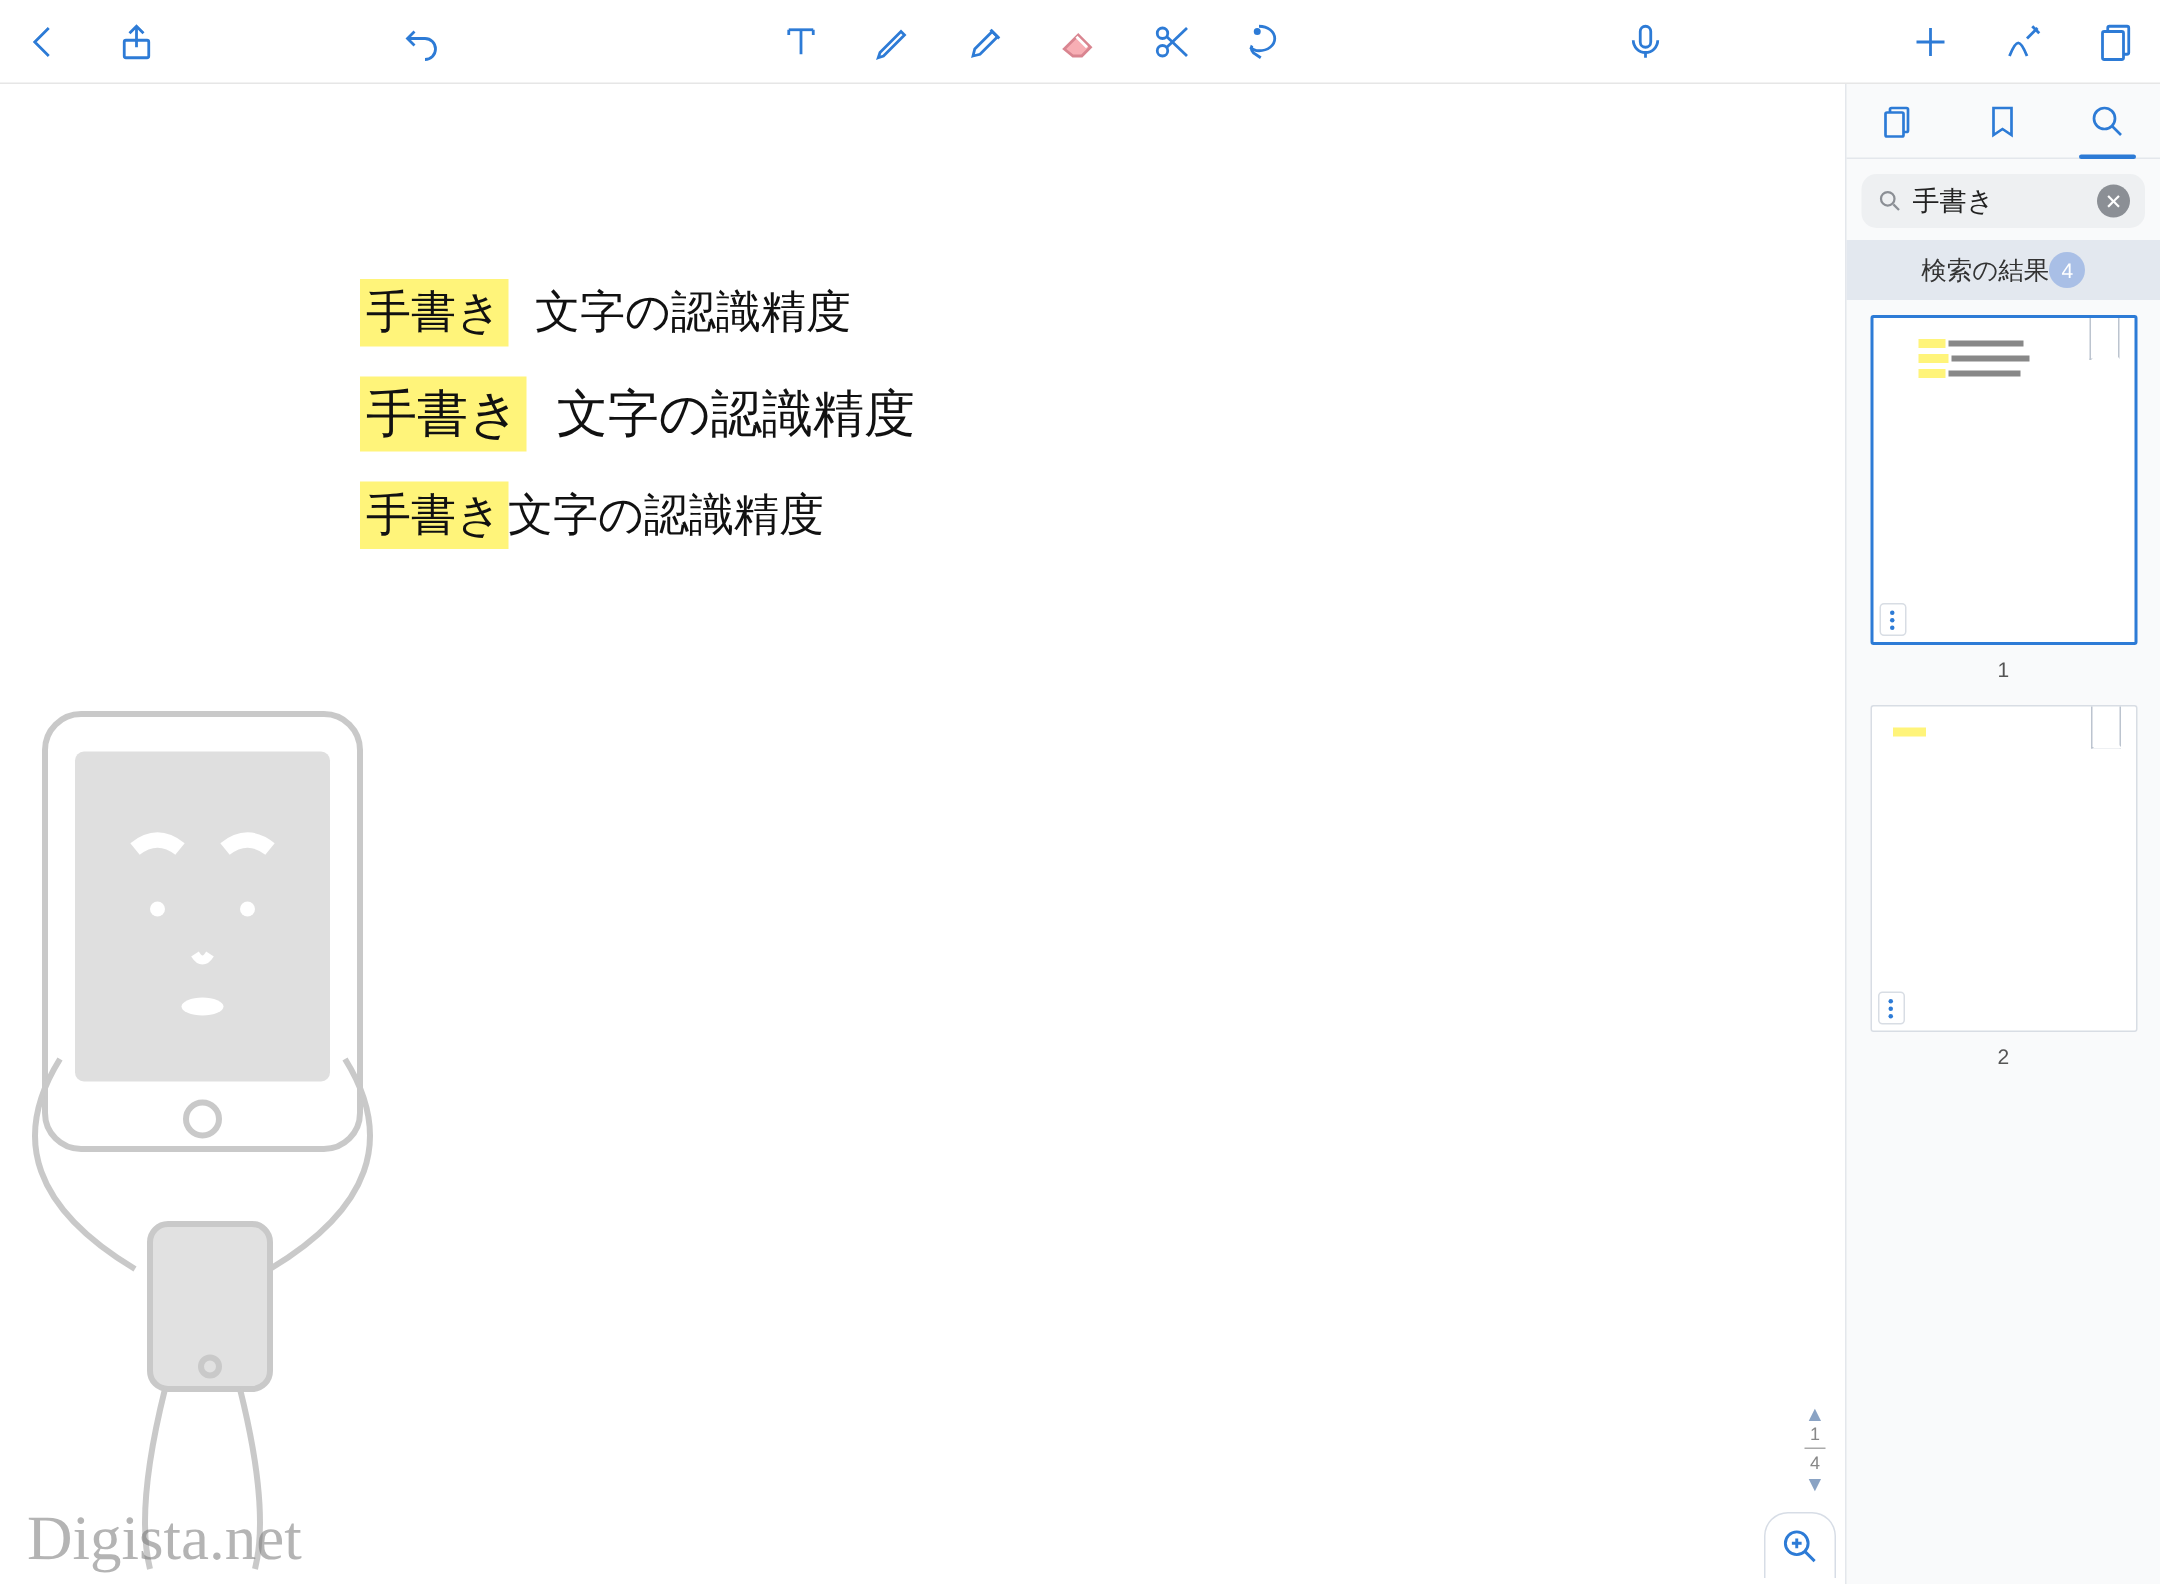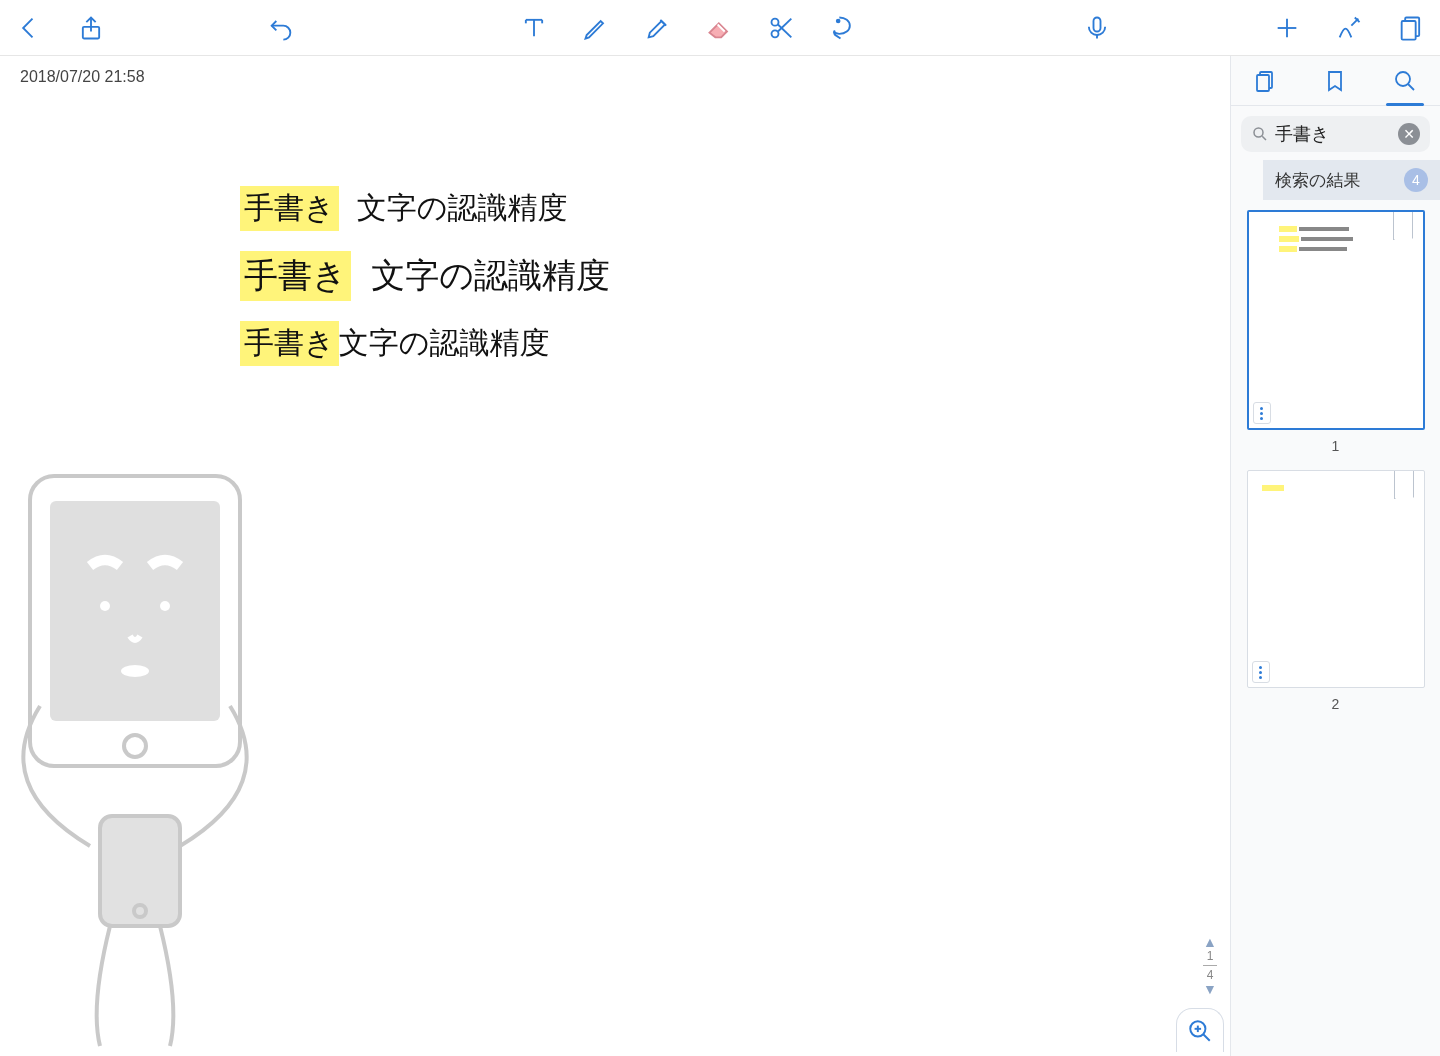--- a/index.html
+++ b/index.html
@@ -108,24 +108,24 @@
 .search-row .mag { width:18px; height:18px; color:#8b8f95; margin-right:6px; }
 .search-row .query { flex:1; font-size:18px; color:#222; }
 .search-row .clear {
   width:22px; height:22px; border-radius:50%;
   background:#8b8f95; color:#fff;
   display:flex;align-items:center;justify-content:center;
   font-size:14px; cursor:pointer;
 }
 
 .results-head {
-  display:flex; align-items:center; justify-content:space-between;
+  display:flex; align-items:center; justify-content:center;
   padding:8px 12px;
   background:#e3e8ef;
-  font-size:17px; color:#333;margin-left:32px;
+  font-size:17px; color:#333;
 }
 .results-head .badge {
   width:24px; height:24px; border-radius:50%;
   background:#a9bfe6; color:#fff;
   display:flex;align-items:center;justify-content:center;
   font-size:14px;
 }
 
 .thumbs { padding:10px; overflow:auto; }
 .thumb {
@@ -258,21 +258,20 @@
           <rect x="7" y="3" width="12" height="16" rx="1"></rect>
           <rect x="4" y="6" width="12" height="16" rx="1" fill="#fff"></rect>
         </svg>
     </div>
   </div>
 </div>
 
 <div class="main">
   <div class="canvas-wrap">
     <div class="note-header">
-      <div class="note-date">2018/07/20 21:58</div>
     </div>
 
     <div class="hw-line" style="left:240px; top:130px;">
       <span class="hw-hl">手書き</span><span> 文字の認識精度</span>
     </div>
     <div class="hw-line" style="left:240px; top:195px;font-size:34px;">
       <span class="hw-hl">手書き</span><span> 文字の認識精度</span>
     </div>
     <div class="hw-line" style="left:240px; top:265px;font-size:30px;">
       <span class="hw-hl">手書き</span><span>文字の認識精度</span>
@@ -295,20 +294,21 @@
           <path d="M40 250 q-50 80 50 140"></path>
           <path d="M230 250 q50 80 -50 140"></path>
           <rect x="100" y="360" width="80" height="110" rx="12" fill="#bdbdbd"></rect>
           <circle cx="140" cy="455" r="6"></circle>
 
           <path d="M110 470 q-20 80 -10 120"></path>
           <path d="M160 470 q20 80 10 120"></path>
         </g>
       </svg>
     </div>
+    <div class="watermark">Digista.net</div>
 
     <div class="page-nav">
       <div class="tri">▲</div>
       <div class="num">1</div>
       <div class="sep"></div>
       <div class="num">4</div>
       <div class="tri">▼</div>
     </div>
 
     <div class="zoom-btn">

